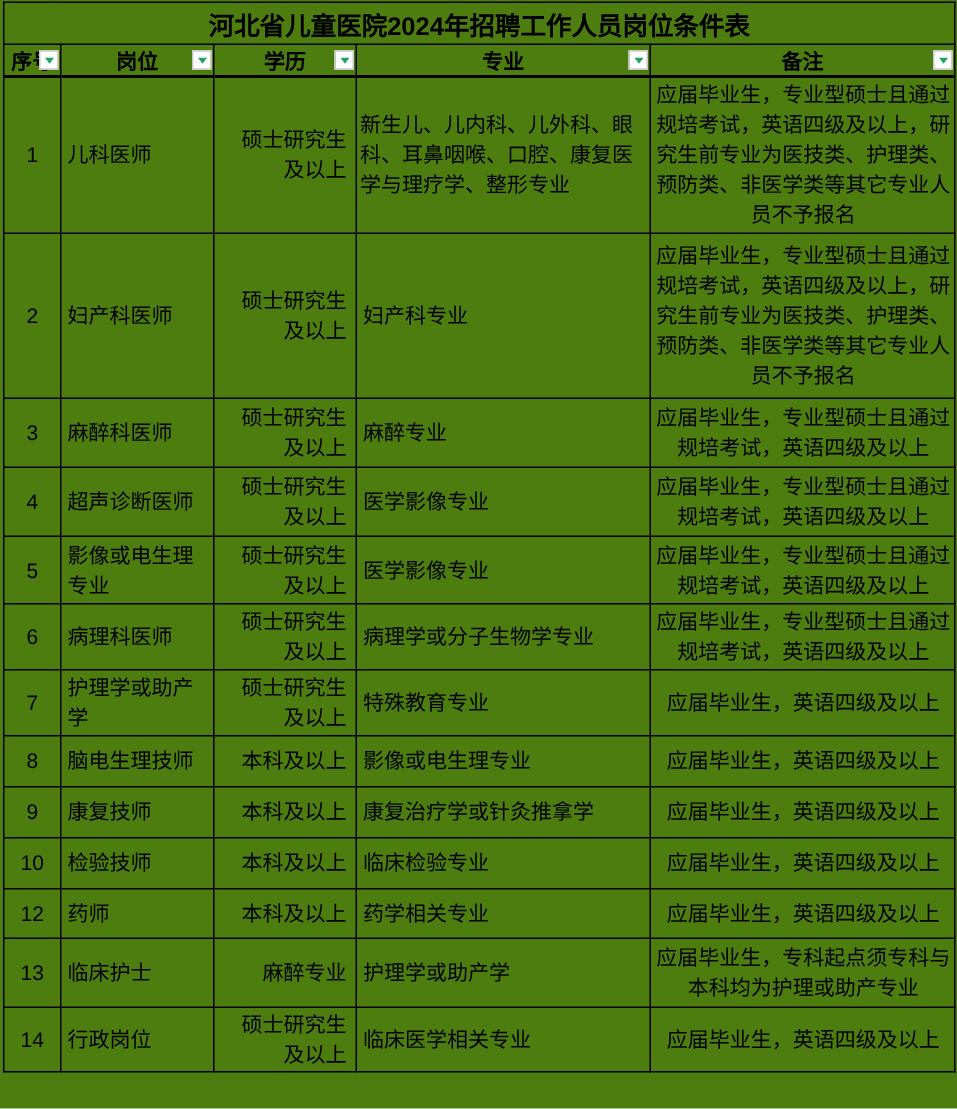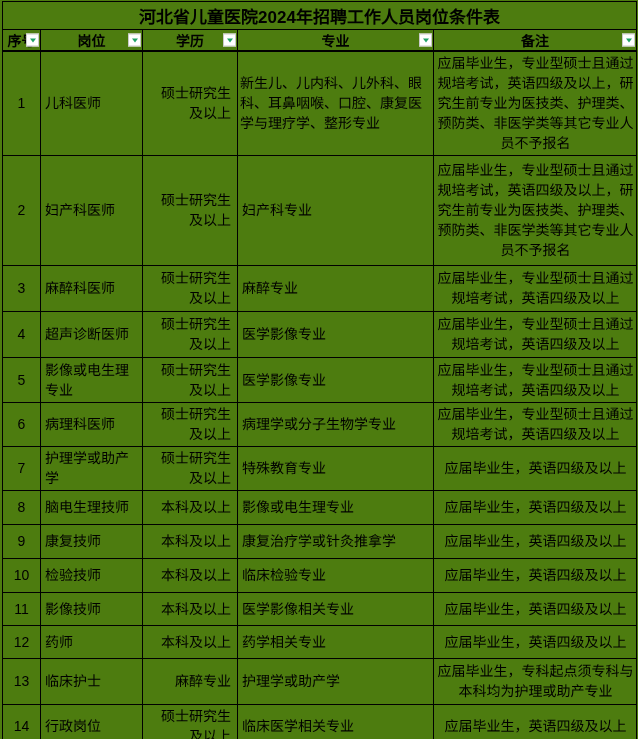--- a/index.html
+++ b/index.html
@@ -185,27 +185,20 @@
           <td class="major-cell">康复治疗学或针灸推拿学</td>
           <td class="remark-cell">应届毕业生，英语四级及以上</td>
         </tr>
         <tr style="height: 34px;">
           <td class="num-cell">10</td>
           <td class="pos-cell">检验技师</td>
           <td class="edu-cell">本科及以上</td>
           <td class="major-cell">临床检验专业</td>
           <td class="remark-cell">应届毕业生，英语四级及以上</td>
         </tr>
-        <tr style="height: 33px;">
-          <td class="num-cell">11</td>
-          <td class="pos-cell">影像技师</td>
-          <td class="edu-cell">本科及以上</td>
-          <td class="major-cell">医学影像相关专业</td>
-          <td class="remark-cell">应届毕业生，英语四级及以上</td>
-        </tr>
         <tr style="height: 33px; margin-top: 28px;">
           <td class="num-cell">12</td>
           <td class="pos-cell">药师</td>
           <td class="edu-cell">本科及以上</td>
           <td class="major-cell">药学相关专业</td>
           <td class="remark-cell">应届毕业生，英语四级及以上</td>
         </tr>
         <tr style="height: 46px; margin-left: 47px;">
           <td class="num-cell">13</td>
           <td class="pos-cell">临床护士</td>

